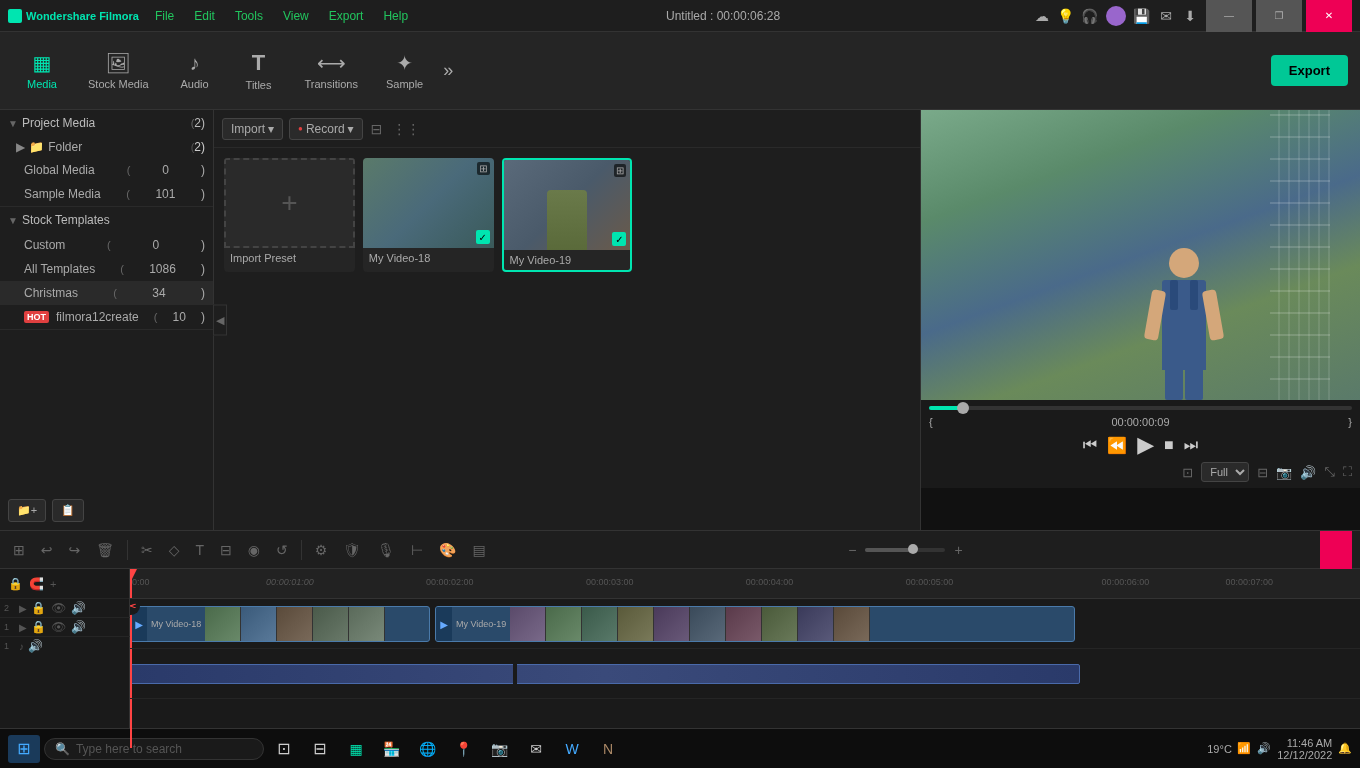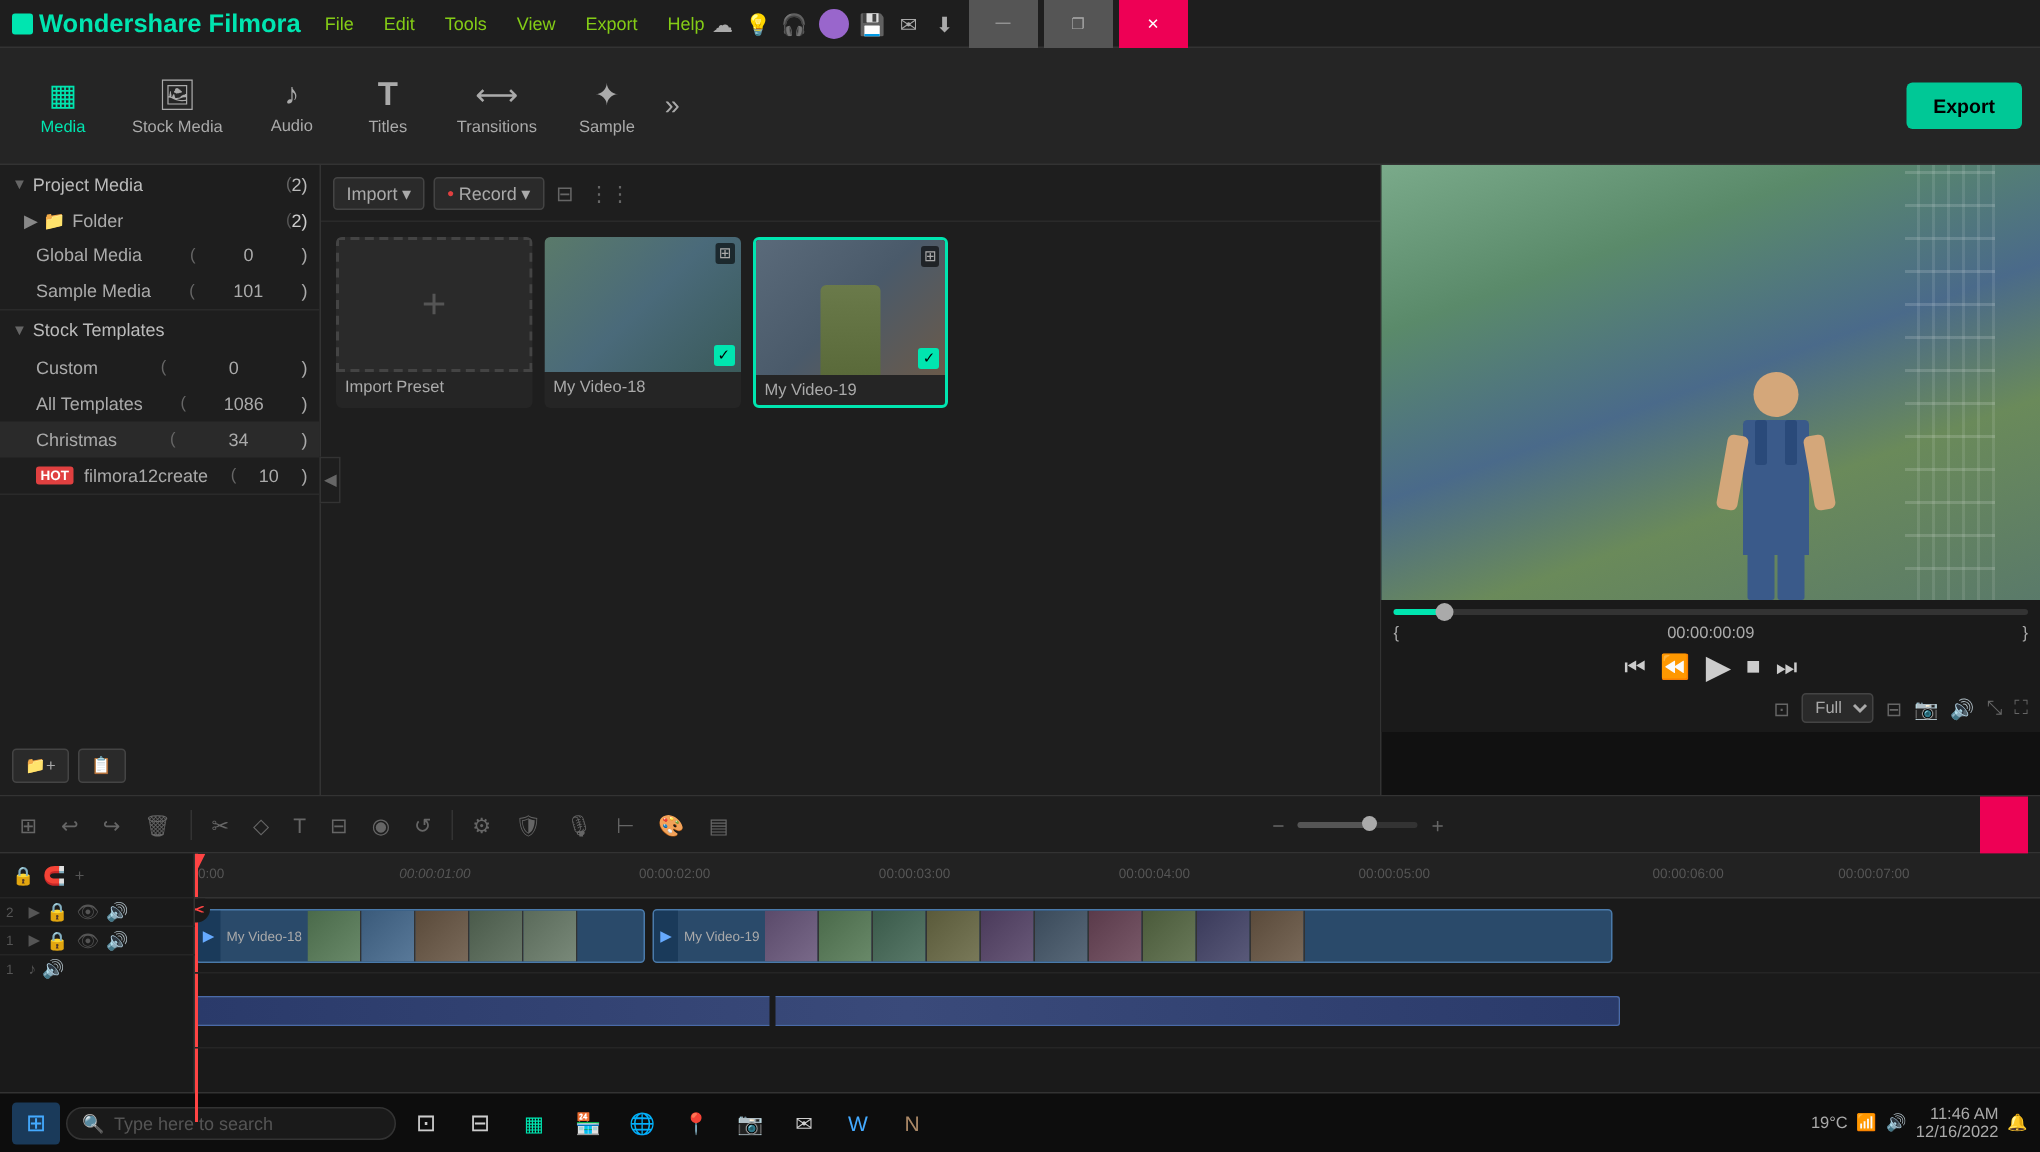--- a/index.html
+++ b/index.html
@@ -1,22 +1,22 @@
 <!DOCTYPE html>
 <html><head>
   <meta charset="utf-8">
   <style>
     * { box-sizing: border-box; margin: 0; padding: 0; }
     body { background: #1a1a1a; color: #ccc; font-family: 'Segoe UI', Arial, sans-serif; font-size: 12px; overflow: hidden; width: 1360px; height: 768px; position: relative; }
     
     
     .titlebar { background: #1e1e1e; height: 32px; display: flex; align-items: center; padding: 0 8px; border-bottom: 1px solid #333; }
-    .titlebar-logo { color: #00e5b0; font-size: 17px; font-weight: bold; display: flex; align-items: center; gap: 4px; }
+    .titlebar-logo { color: #00e5b0; font-size: 11px; font-weight: bold; display: flex; align-items: center; gap: 4px; }
     .titlebar-logo-icon { width: 14px; height: 14px; background: #00e5b0; border-radius: 2px; }
-    .titlebar-menus { display: flex; gap: 12px; margin-left: 12px; font-size: 12px; color: #84cc16; }
+    .titlebar-menus { display: flex; gap: 12px; margin-left: 12px; font-size: 12px; color: #22c55e; }
     .titlebar-menus span { cursor: pointer; padding: 2px 4px; }
     .titlebar-center { flex: 1; text-align: center; font-size: 12px; color: #aaa; }
     .titlebar-right { display: flex; gap: 8px; align-items: center; }
     .titlebar-icon { width: 16px; height: 16px; display: flex; align-items: center; justify-content: center; color: #aaa; font-size: 14px; cursor: pointer; }
     .titlebar-controls { display: flex; gap: 4px; margin-left: 8px; }
     .btn-min { background: #555; font-size: 10px; color: #aaa; display: flex; align-items: center; justify-content: center; border-radius: 0; width: 46px; height: 32px; }
     .btn-max { background: #555; font-size: 10px; color: #aaa; display: flex; align-items: center; justify-content: center; border-radius: 0; width: 46px; height: 32px; }
     .btn-close { background: #e05; font-size: 10px; color: #fff; display: flex; align-items: center; justify-content: center; border-radius: 0; width: 46px; height: 32px; }
 
     
@@ -112,20 +112,21 @@
     <span>Wondershare Filmora</span>
   </div>
   <div class="titlebar-menus">
     <span>File</span>
     <span>Edit</span>
     <span>Tools</span>
     <span>View</span>
     <span>Export</span>
     <span>Help</span>
   </div>
+  <div class="titlebar-center">Untitled : 00:00:06:28</div>
   <div class="titlebar-right">
     <div class="titlebar-icon">☁</div>
     <div class="titlebar-icon">💡</div>
     <div class="titlebar-icon">🎧</div>
     <div class="titlebar-icon" style="width:20px;height:20px;background:#9966cc;border-radius:50%;"></div>
     <div class="titlebar-icon">💾</div>
     <div class="titlebar-icon">✉</div>
     <div class="titlebar-icon">⬇</div>
   </div>
   <div class="titlebar-controls">
@@ -537,17 +538,17 @@
   </div>
   <div class="taskbar-app">
     <span style="font-size:14px;color:#a86;">N</span>
   </div>
   <div class="taskbar-right">
     <span>19°C</span>
     <span>📶</span>
     <span>🔊</span>
     <div class="taskbar-time">
       <div>11:46 AM</div>
-      <div>12/16/2022</div>
+      <div>12/12/2022</div>
     </div>
     <span>🔔</span>
   </div>
 </div>
 
 </body></html>

